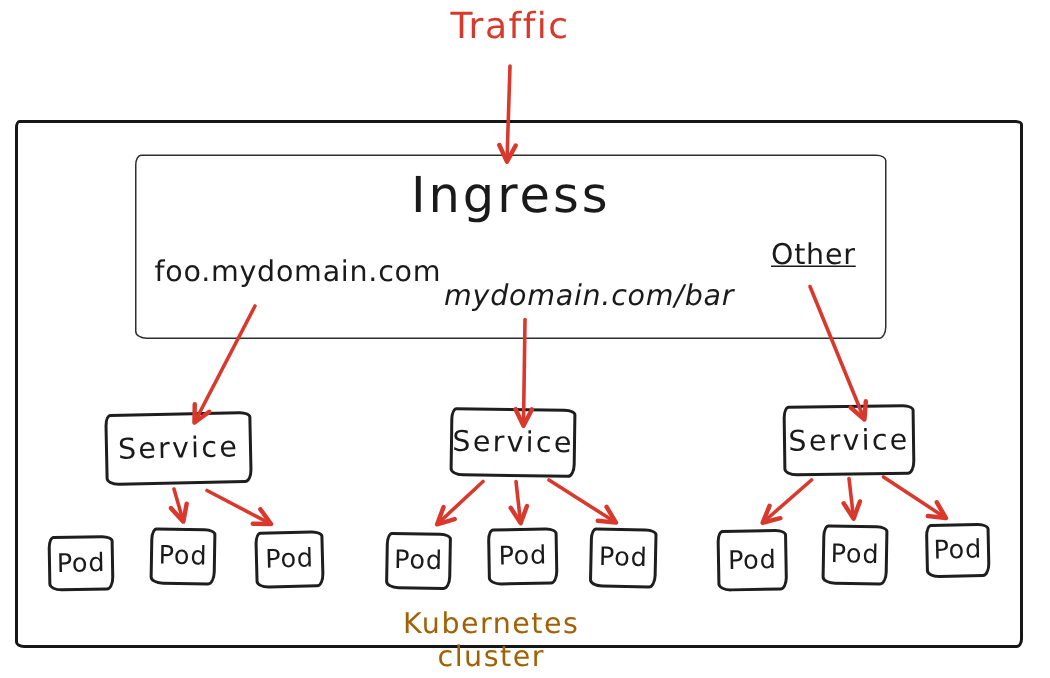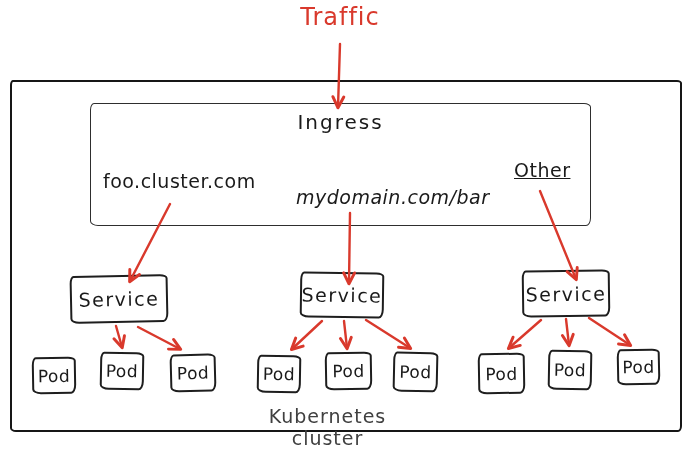--- a/index.html
+++ b/index.html
@@ -35,21 +35,21 @@
     left: 90px; top: 103px;
     width: 501px; height: 123px;
     border: 1.8px solid #2e2e2e;
     border-radius: 4px 7px 5px 8px / 7px 4px 8px 5px;
     background: transparent;
   }
   .ingress-title {
     position: absolute;
     left: 0; top: 6px; width: 100%;
     text-align: center;
-    font-size: 20px;
+    font-size: 33px;
     font-weight: 500;
     letter-spacing: 2px;
   }
   .rule {
     position: absolute;
     font-size: 19px;
     letter-spacing: 0.5px;
     white-space: nowrap;
   }
   .rule-foo   { left: 103px; top: 170px; }
@@ -77,21 +77,21 @@
   .p6 { left: 393px; top: 352px; width: 45px; height: 40px; transform: rotate(1.2deg); }
   .p7 { left: 478px; top: 353px; width: 47px; height: 41px; transform: rotate(-1deg); }
   .p8 { left: 548px; top: 350px; width: 44px; height: 40px; transform: rotate(1deg); }
   .p9 { left: 617px; top: 349px; width: 43px; height: 36px; transform: rotate(-1.2deg); }
   .cluster-label {
     position: absolute;
     left: 230px; top: 405px; width: 195px;
     text-align: center;
     font-size: 19px;
     letter-spacing: 1px;
-    color: #404040;
+    color: #a16207;
   }
   .arrows {
     position: absolute;
     left: 0; top: 0;
     width: 700px; height: 452px;
     pointer-events: none;
     z-index: 10;
   }
 </style>
 </head>
@@ -100,21 +100,21 @@
 <div class="canvas">
 
   <div class="traffic-label">Traffic</div>
 
   <div class="cluster-box"></div>
 
   <div class="ingress-box">
     <div class="ingress-title">Ingress</div>
   </div>
 
-  <div class="rule rule-foo">foo.cluster.com</div>
+  <div class="rule rule-foo">foo.mydomain.com</div>
   <div class="rule rule-bar">mydomain.com/bar</div>
   <div class="rule rule-other">Other</div>
 
   <div class="node service s1">Service</div>
   <div class="node service s2">Service</div>
   <div class="node service s3">Service</div>
 
   <div class="node pod p1">Pod</div>
   <div class="node pod p2">Pod</div>
   <div class="node pod p3">Pod</div>

